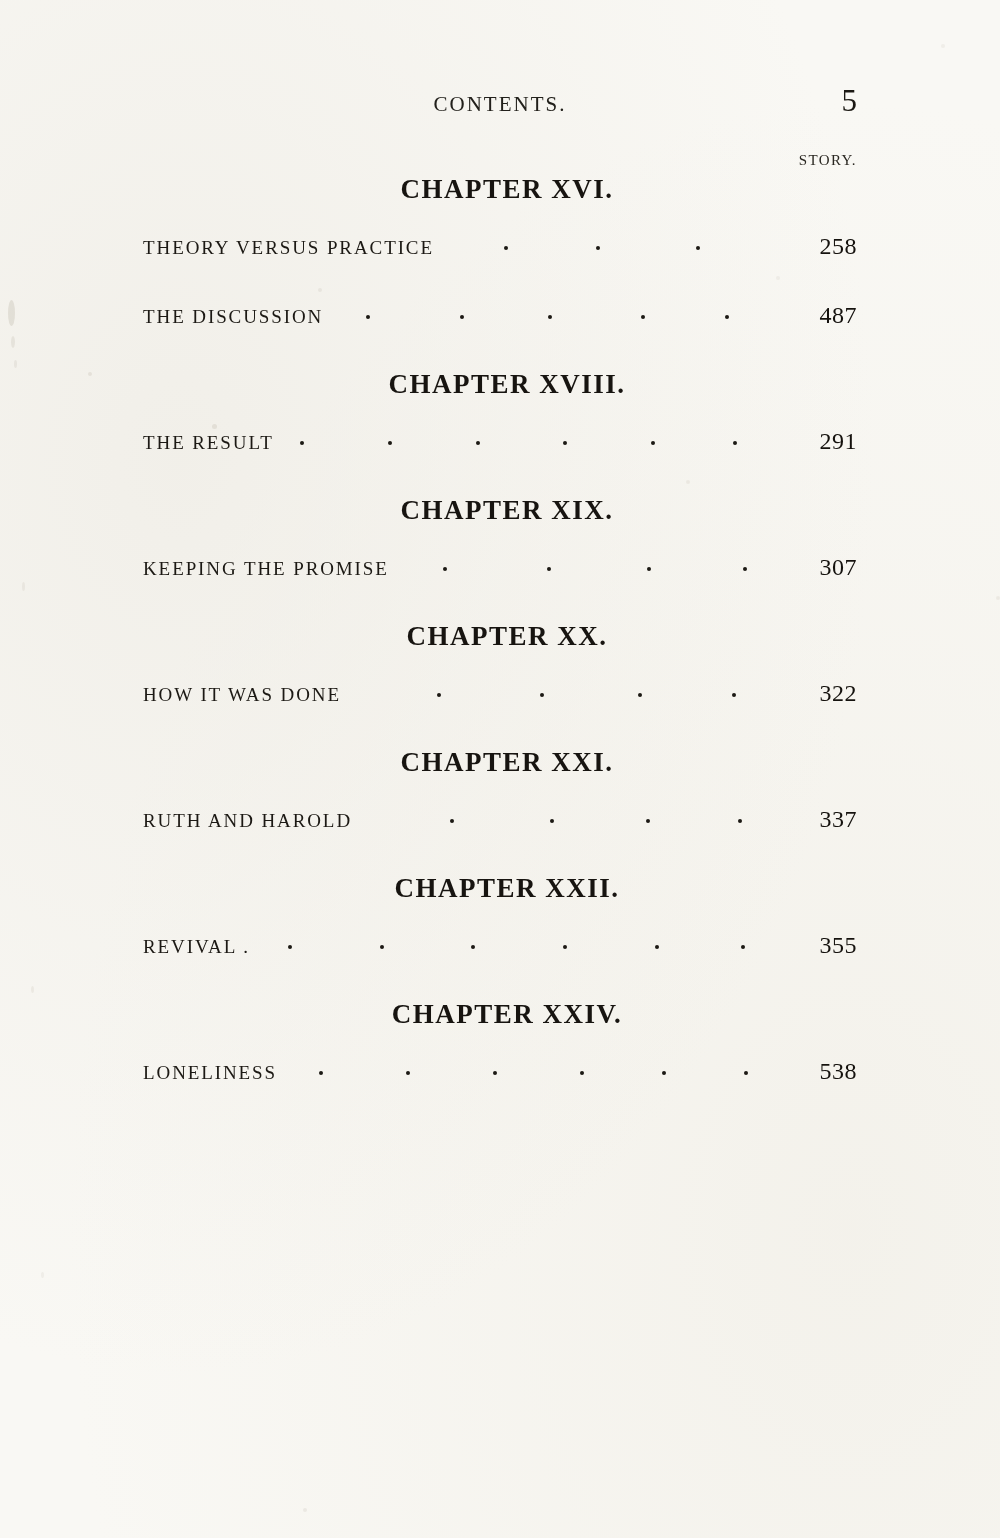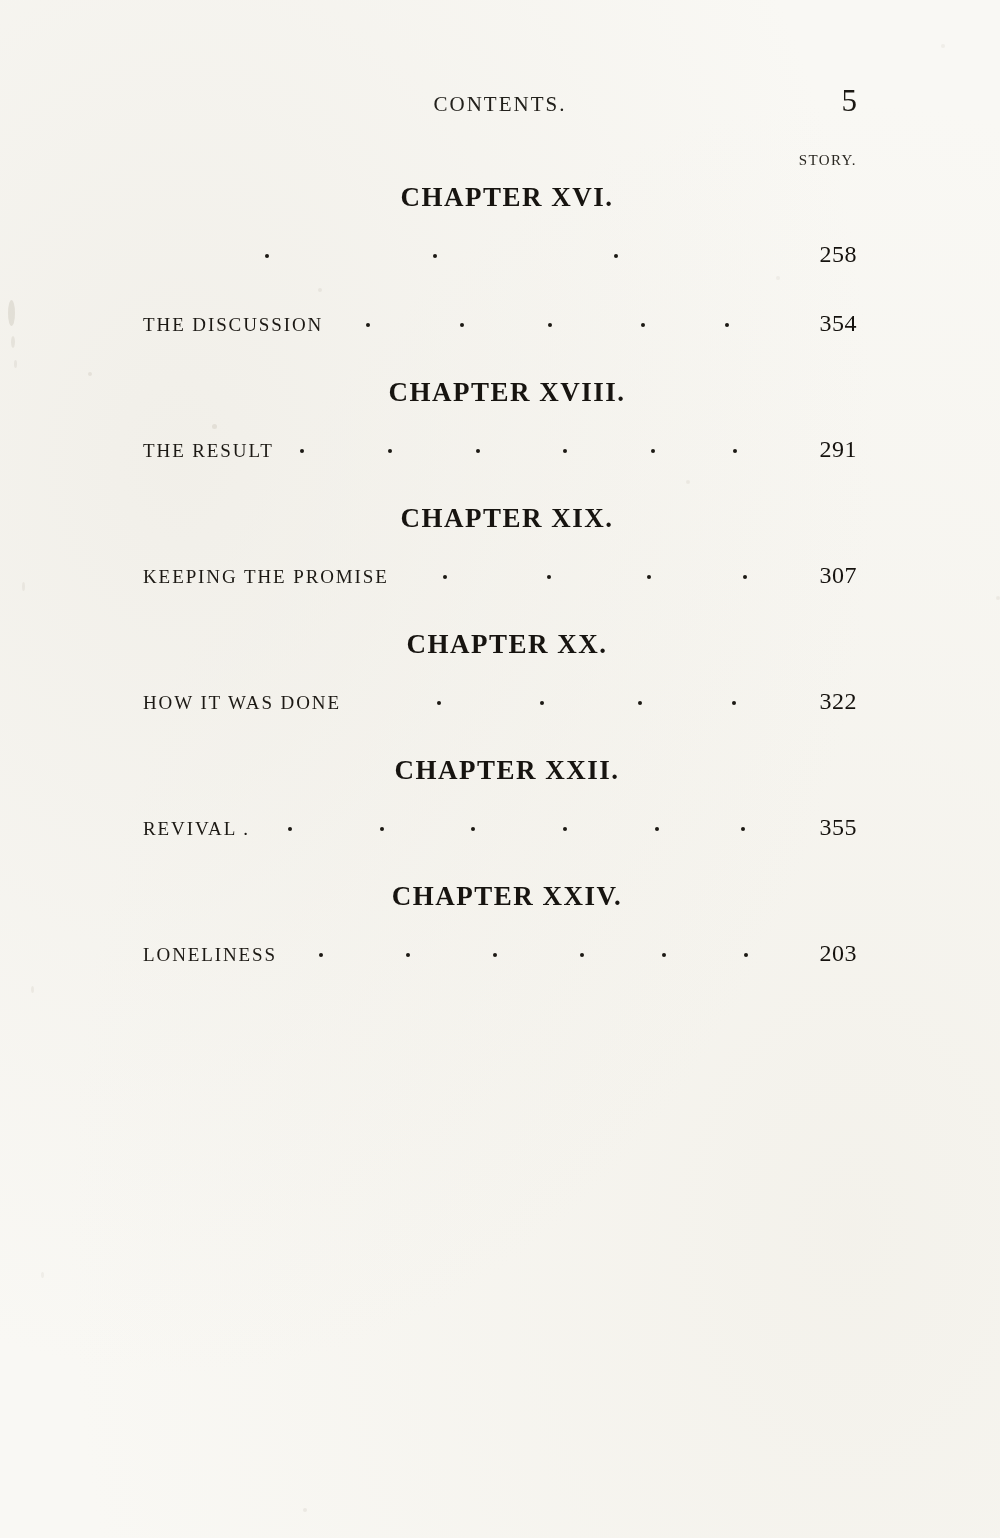--- a/index.html
+++ b/index.html
@@ -111,21 +111,21 @@
     display: block;
   }
   .entry-page {
     font-size: 24px;
     letter-spacing: 0.5px;
     width: 56px;
     text-align: right;
     color: #15120e;
   }
   .block + .block { margin-top: 0; }
-  .block .chapter-head { margin-top: 8px; }
+  .block .chapter-head { margin-top: 0; }
   .block { margin-bottom: 0; }
 </style>
 </head>
 <body>
 
 <div class="page">
 
   <div class="grain">
     <span class="speck" style="left:8px;  top:300px;  width:7px;  height:26px; opacity:.6;"></span>
     <span class="speck" style="left:11px; top:336px;  width:4px;  height:12px; opacity:.45;"></span>
@@ -148,40 +148,41 @@
     <div class="folio">5</div>
   </div>
 
   <div class="page-col-label">STORY.</div>
 
   <div class="contents">
 
     <div class="block">
       <h2 class="chapter-head">CHAPTER XVI.</h2>
       <div class="entry">
+        <span class="entry-title">THEORY VERSUS PRACTICE</span>
         <span class="leaders">
           <i style="left:18%"></i>
             <i style="left:44%"></i>
             <i style="left:72%"></i>
         </span>
         <span class="entry-page">258</span>
       </div>
     </div>
 
     <div class="block">
       <div class="entry">
         <span class="entry-title">THE DISCUSSION</span>
         <span class="leaders">
           <i style="left:8%"></i>
             <i style="left:28%"></i>
             <i style="left:47%"></i>
             <i style="left:67%"></i>
             <i style="left:85%"></i>
         </span>
-        <span class="entry-page">354</span>
+        <span class="entry-page">487</span>
       </div>
     </div>
 
     <div class="block">
       <h2 class="chapter-head">CHAPTER XVIII.</h2>
       <div class="entry">
         <span class="entry-title">THE RESULT</span>
         <span class="leaders">
           <i style="left:4%"></i>
             <i style="left:21%"></i>
@@ -215,20 +216,33 @@
         <span class="leaders">
           <i style="left:20%"></i>
             <i style="left:43%"></i>
             <i style="left:65%"></i>
             <i style="left:86%"></i>
         </span>
         <span class="entry-page">322</span>
       </div>
     </div>
 
+    <div class="block">
+      <h2 class="chapter-head">CHAPTER XXI.</h2>
+      <div class="entry">
+        <span class="entry-title">RUTH AND HAROLD</span>
+        <span class="leaders">
+          <i style="left:21%"></i>
+            <i style="left:44%"></i>
+            <i style="left:66%"></i>
+            <i style="left:87%"></i>
+        </span>
+        <span class="entry-page">337</span>
+      </div>
+    </div>
 
     <div class="block">
       <h2 class="chapter-head">CHAPTER XXII.</h2>
       <div class="entry">
         <span class="entry-title">REVIVAL .</span>
         <span class="leaders">
           <i style="left:6%"></i>
             <i style="left:23%"></i>
             <i style="left:40%"></i>
             <i style="left:57%"></i>
@@ -247,18 +261,18 @@
       <div class="entry">
         <span class="entry-title">LONELINESS</span>
         <span class="leaders">
           <i style="left:7%"></i>
             <i style="left:24%"></i>
             <i style="left:41%"></i>
             <i style="left:58%"></i>
             <i style="left:74%"></i>
             <i style="left:90%"></i>
         </span>
-        <span class="entry-page">203</span>
+        <span class="entry-page">538</span>
       </div>
     </div>
 
   </div>
 </div>
 
 </body></html>

